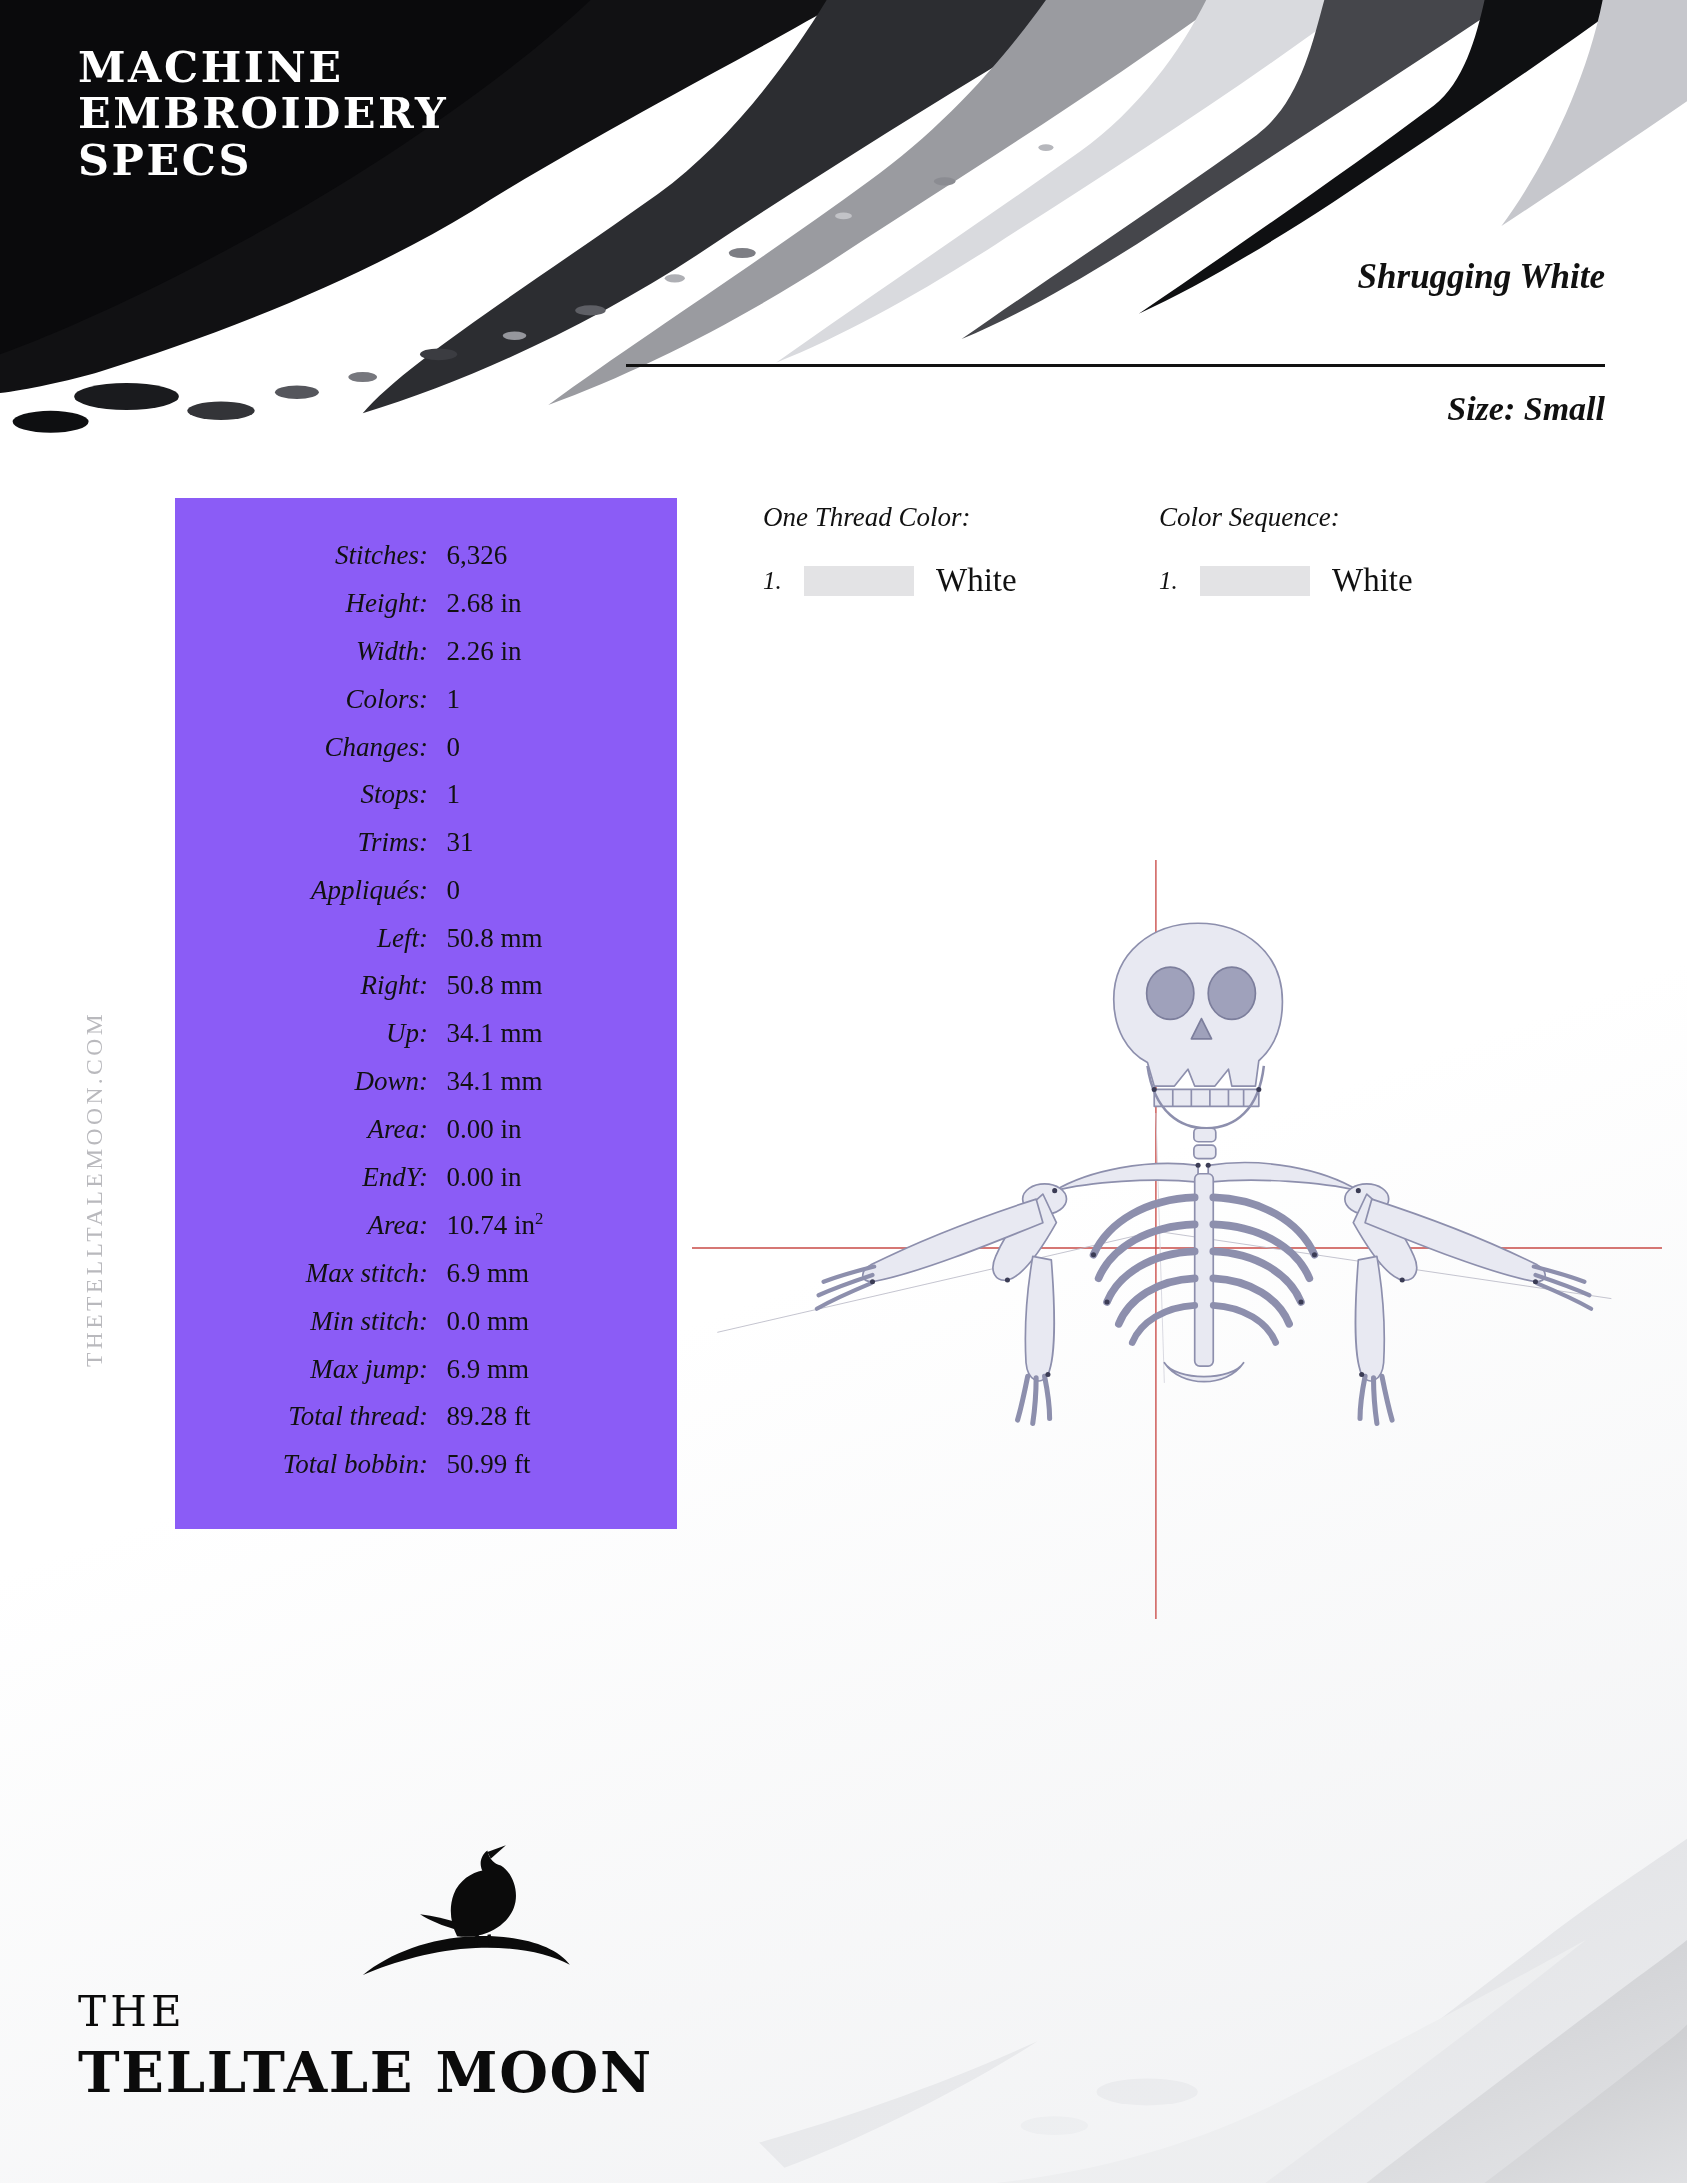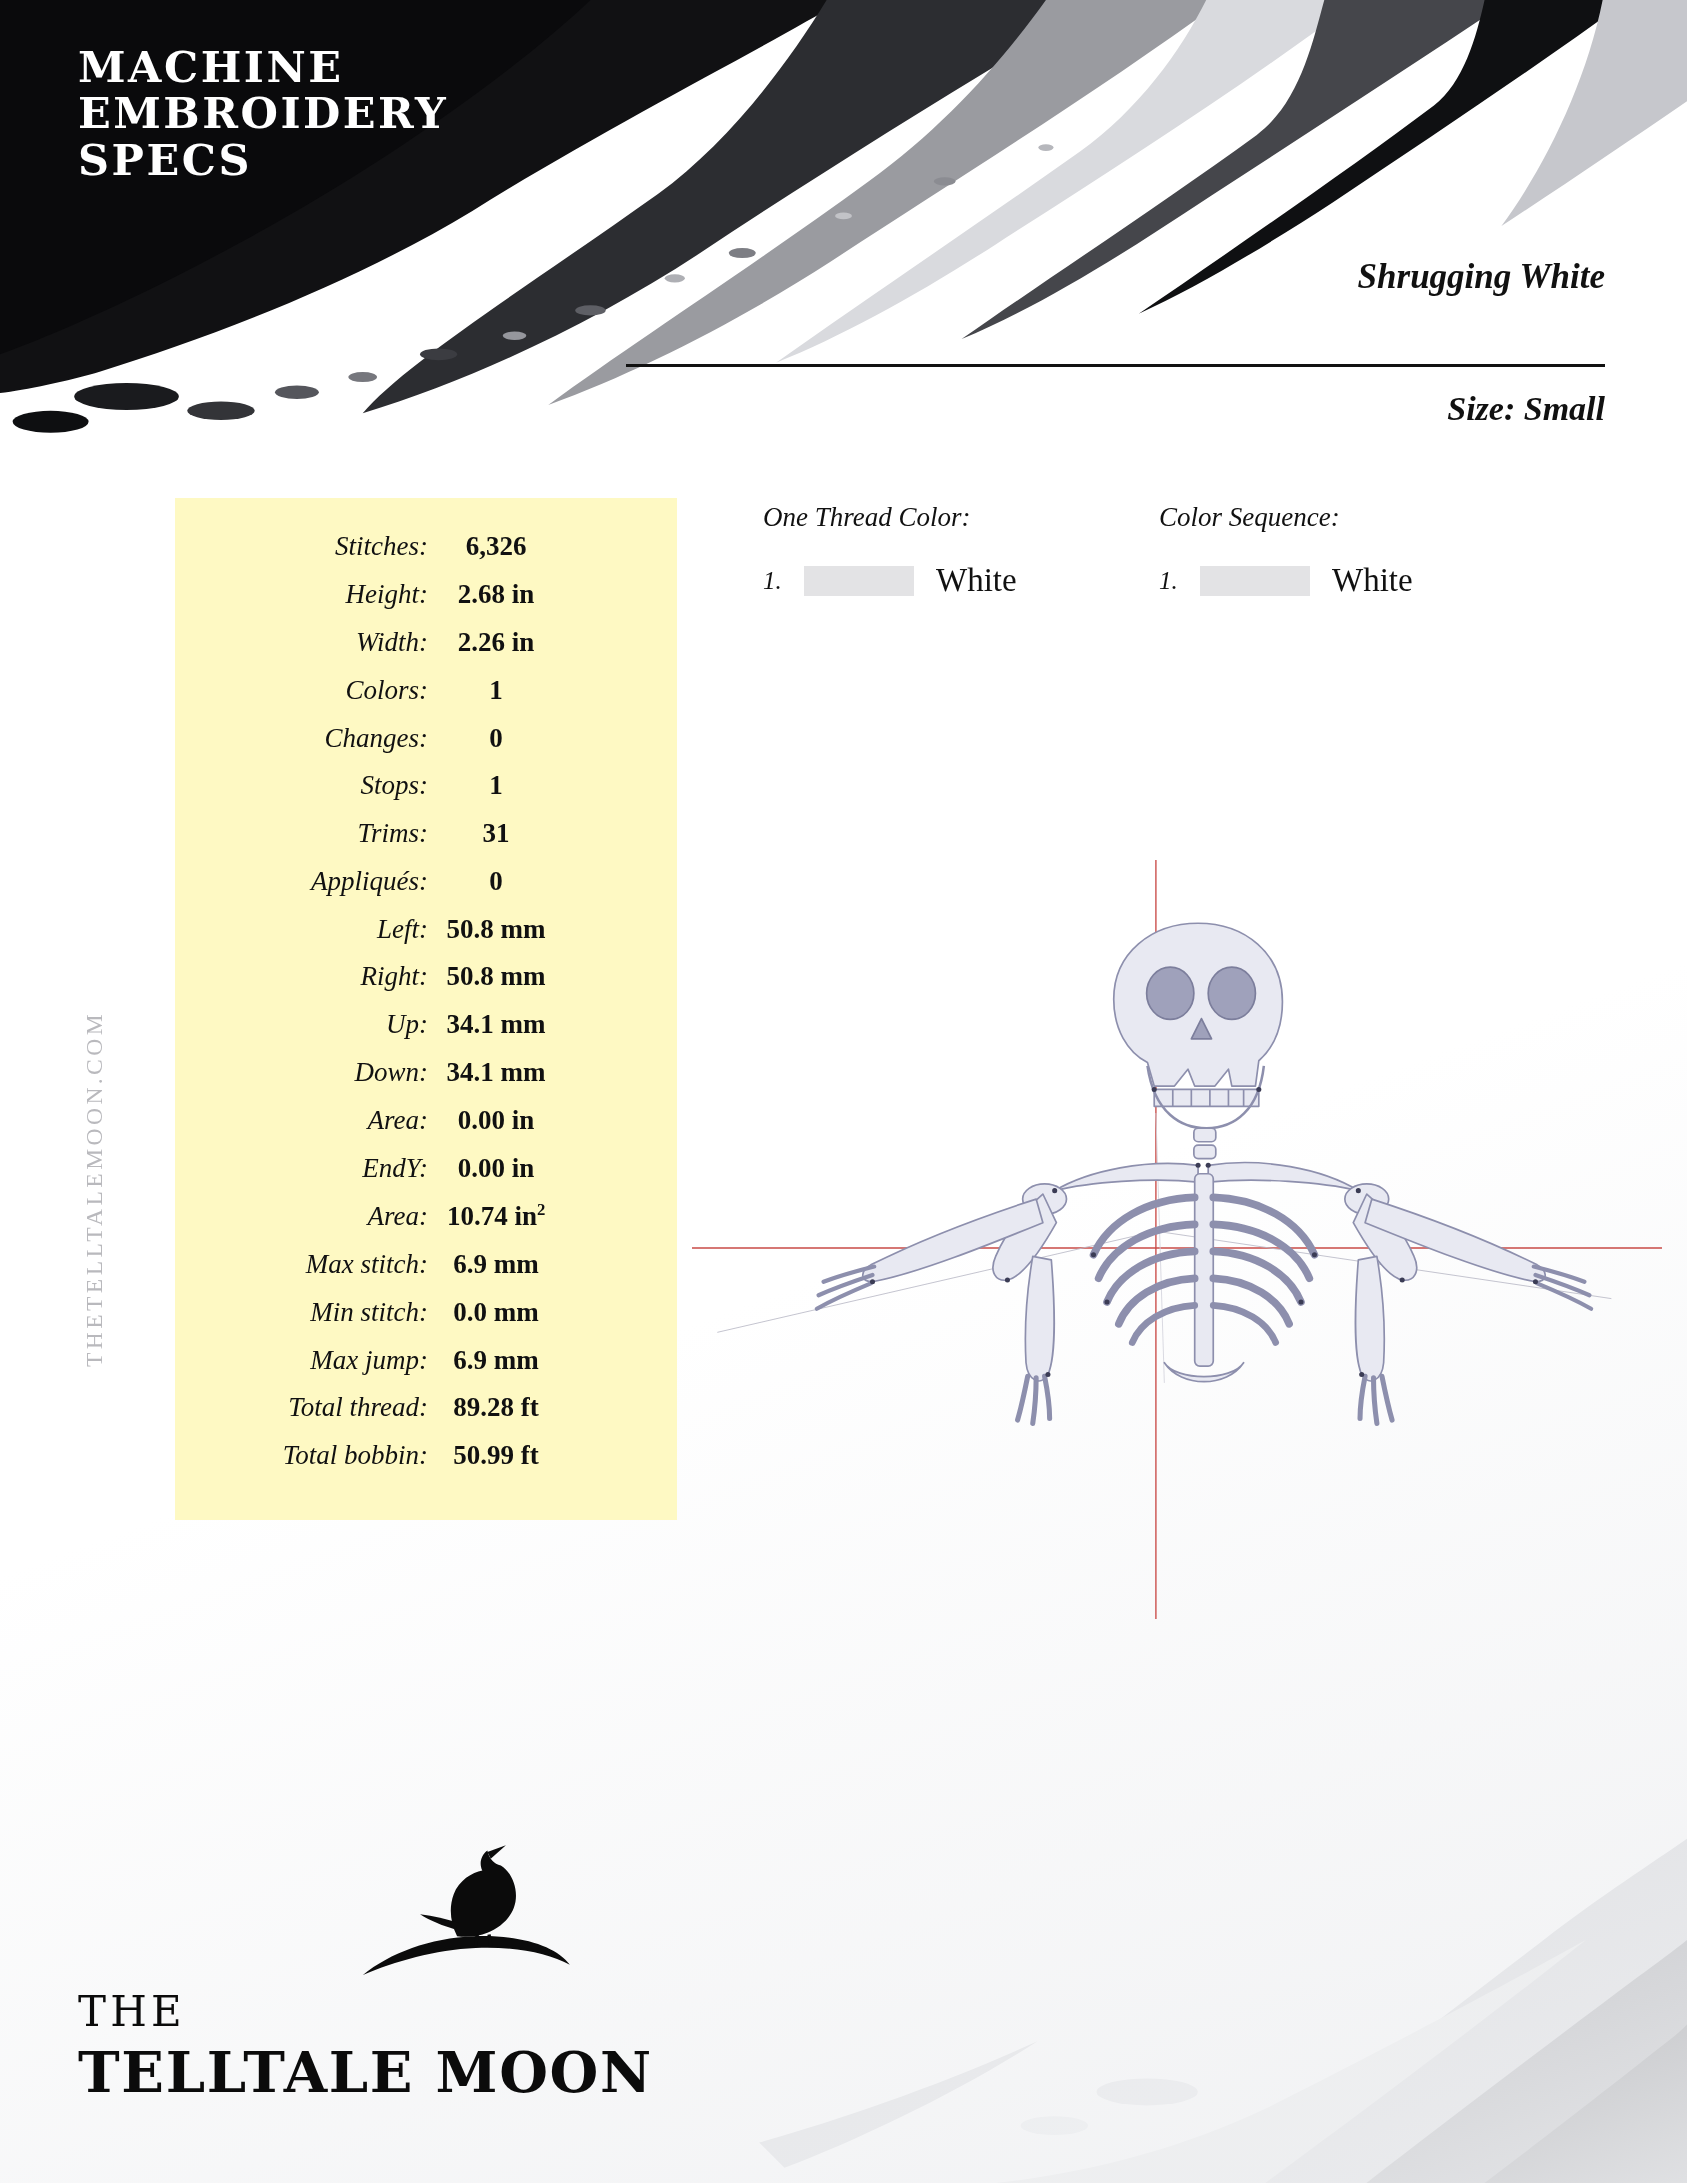--- a/index.html
+++ b/index.html
@@ -81,45 +81,44 @@
     text-align: right;
     white-space: nowrap;
   }
 
   
   .spec-panel {
     position: absolute;
     left: 175px;
     top: 498px;
     width: 502px;
-    padding: 25px 0 40px 0;
-    background: #fef9c3;
+    padding: 34px 0 40px 0;
+    background: #8b5cf6;
   }
   .spec-table {
     border-collapse: collapse;
     margin: 0;
   }
   .spec-table td {
     font-size: 27px;
     padding: 8.4px 0;
     vertical-align: baseline;
   }
   .spec-label {
     text-align: right;
     font-style: italic;
     padding-right: 18.6px !important;
     width: 253px;
     color: #111;
     white-space: nowrap;
   }
   .spec-value {
-    text-align: center;
+    text-align: left;
     color: #111;
     white-space: nowrap;
-    font-weight: bold;
   }
   .sup { font-size: 0.62em; vertical-align: super; }
 
   
   .threads {
     position: absolute;
     left: 763px;
     top: 502px;
     display: flex;
     gap: 118px;

